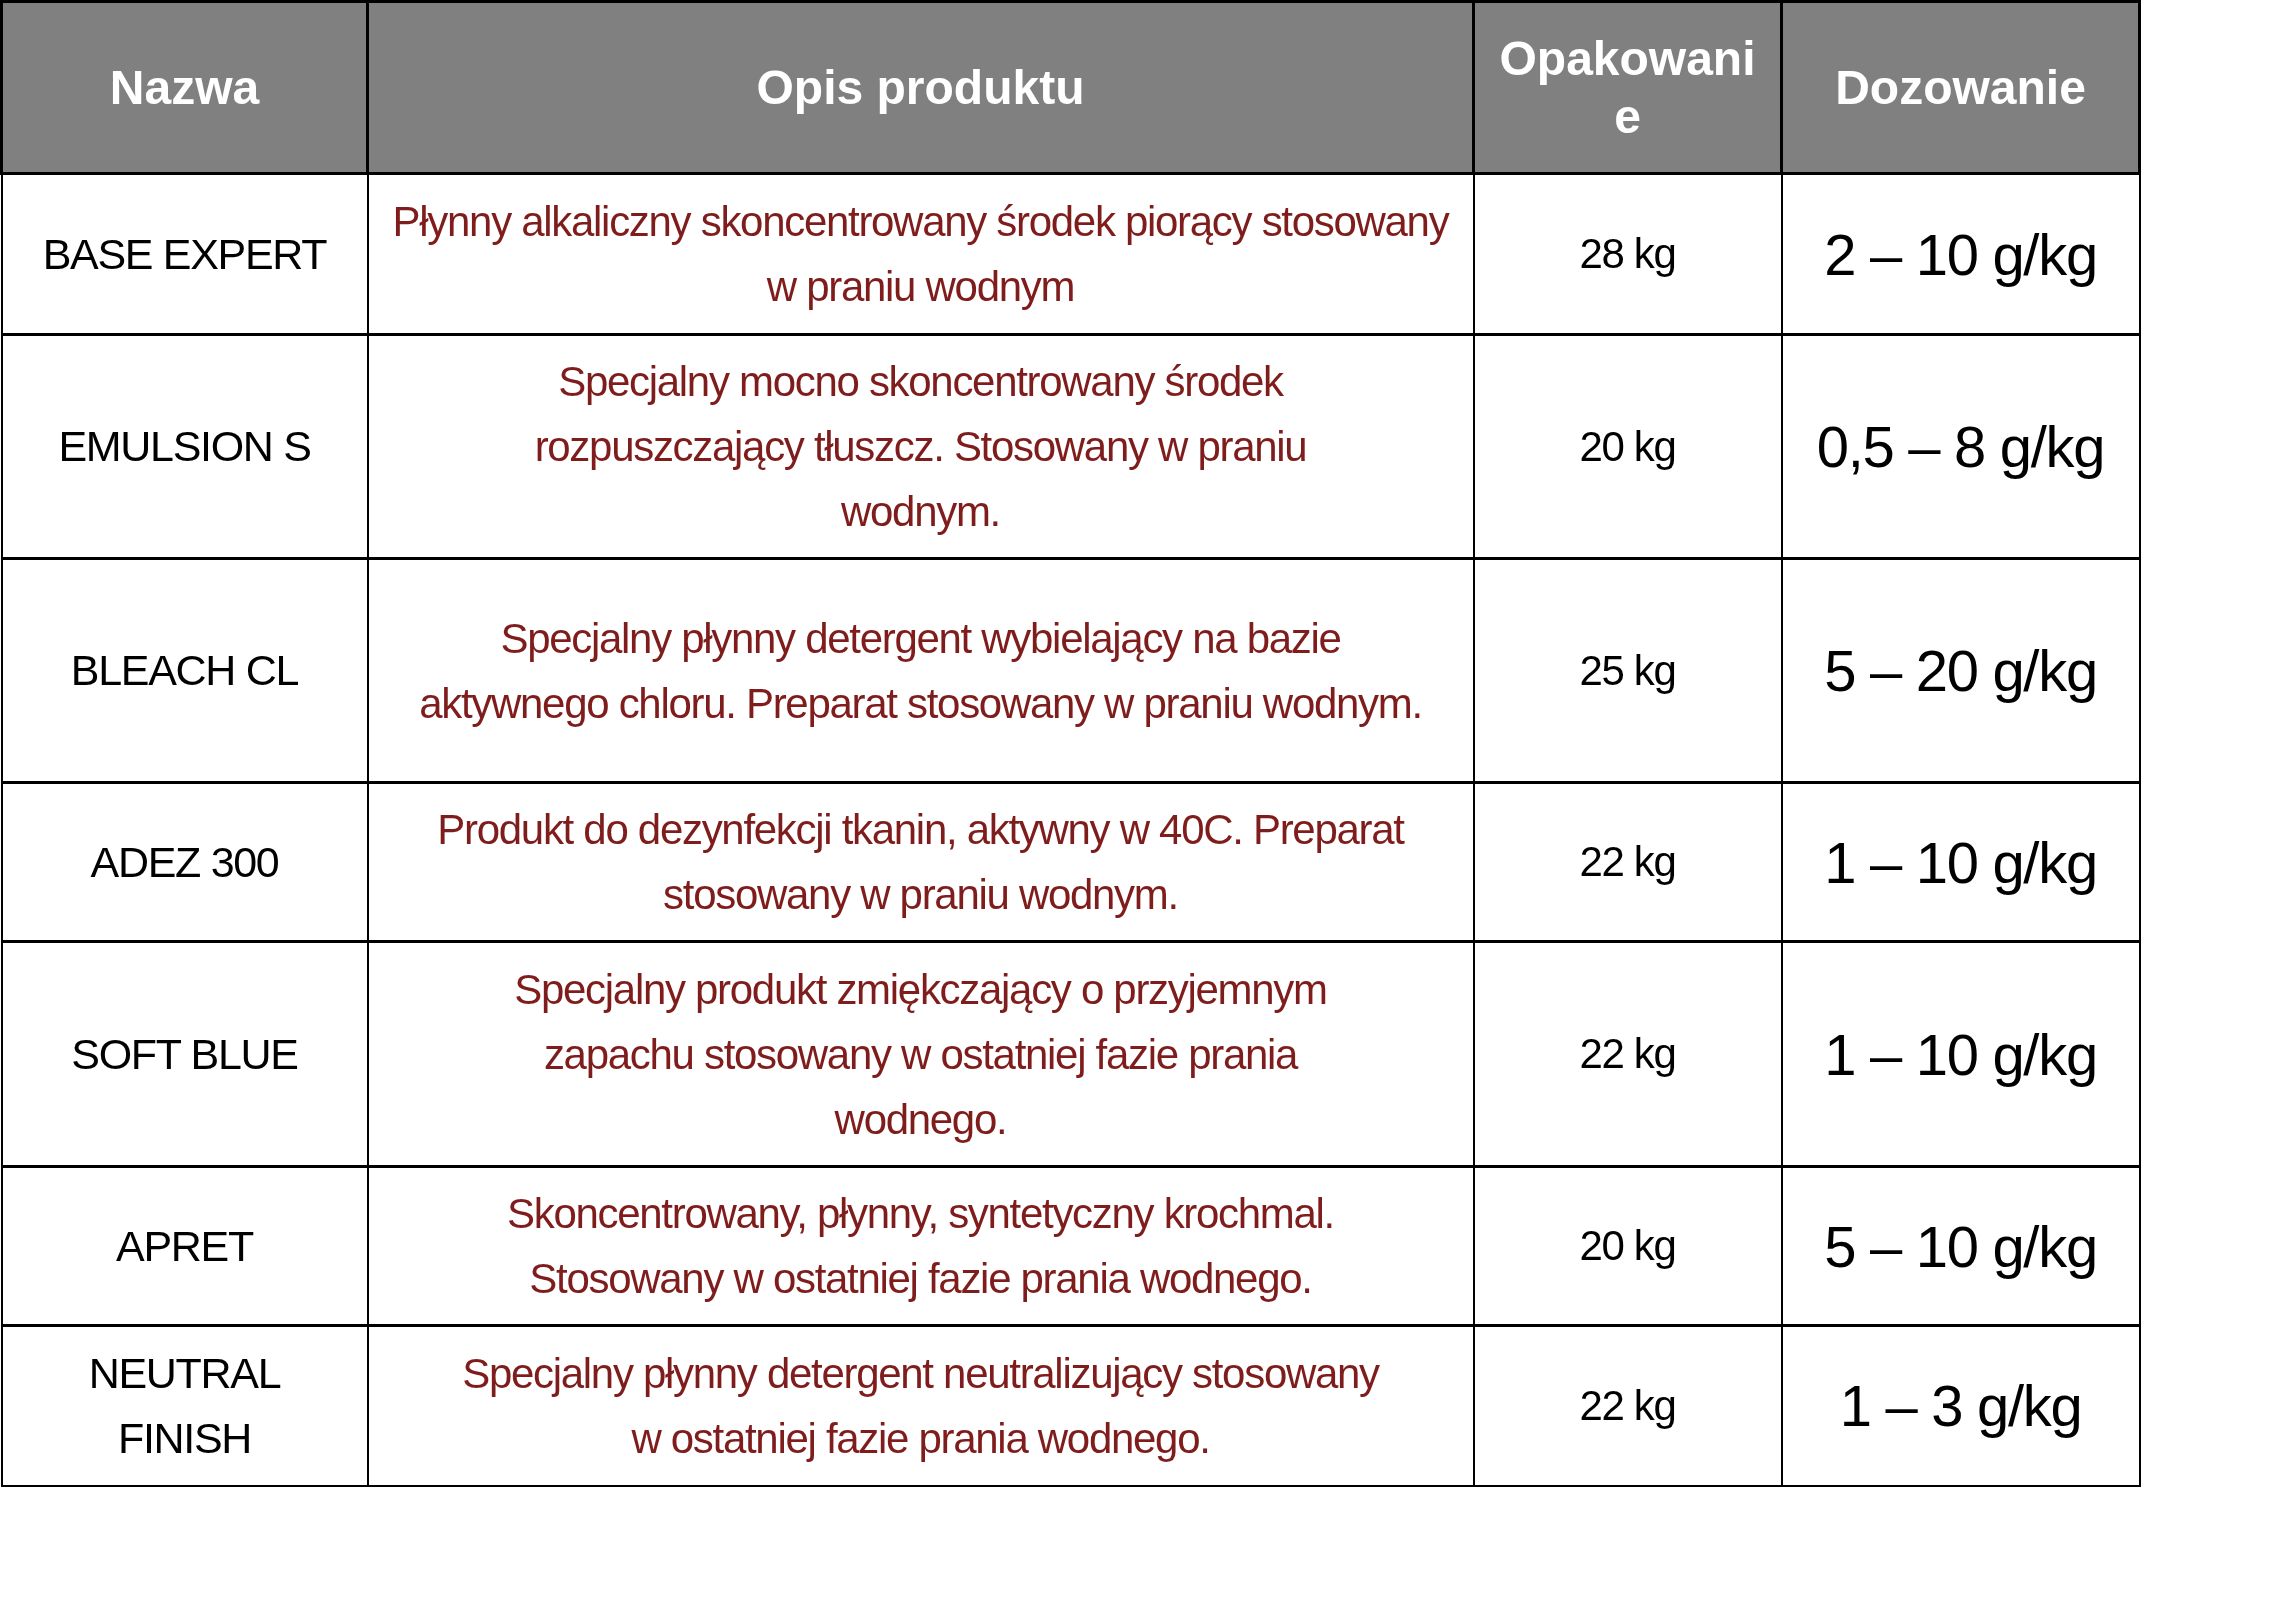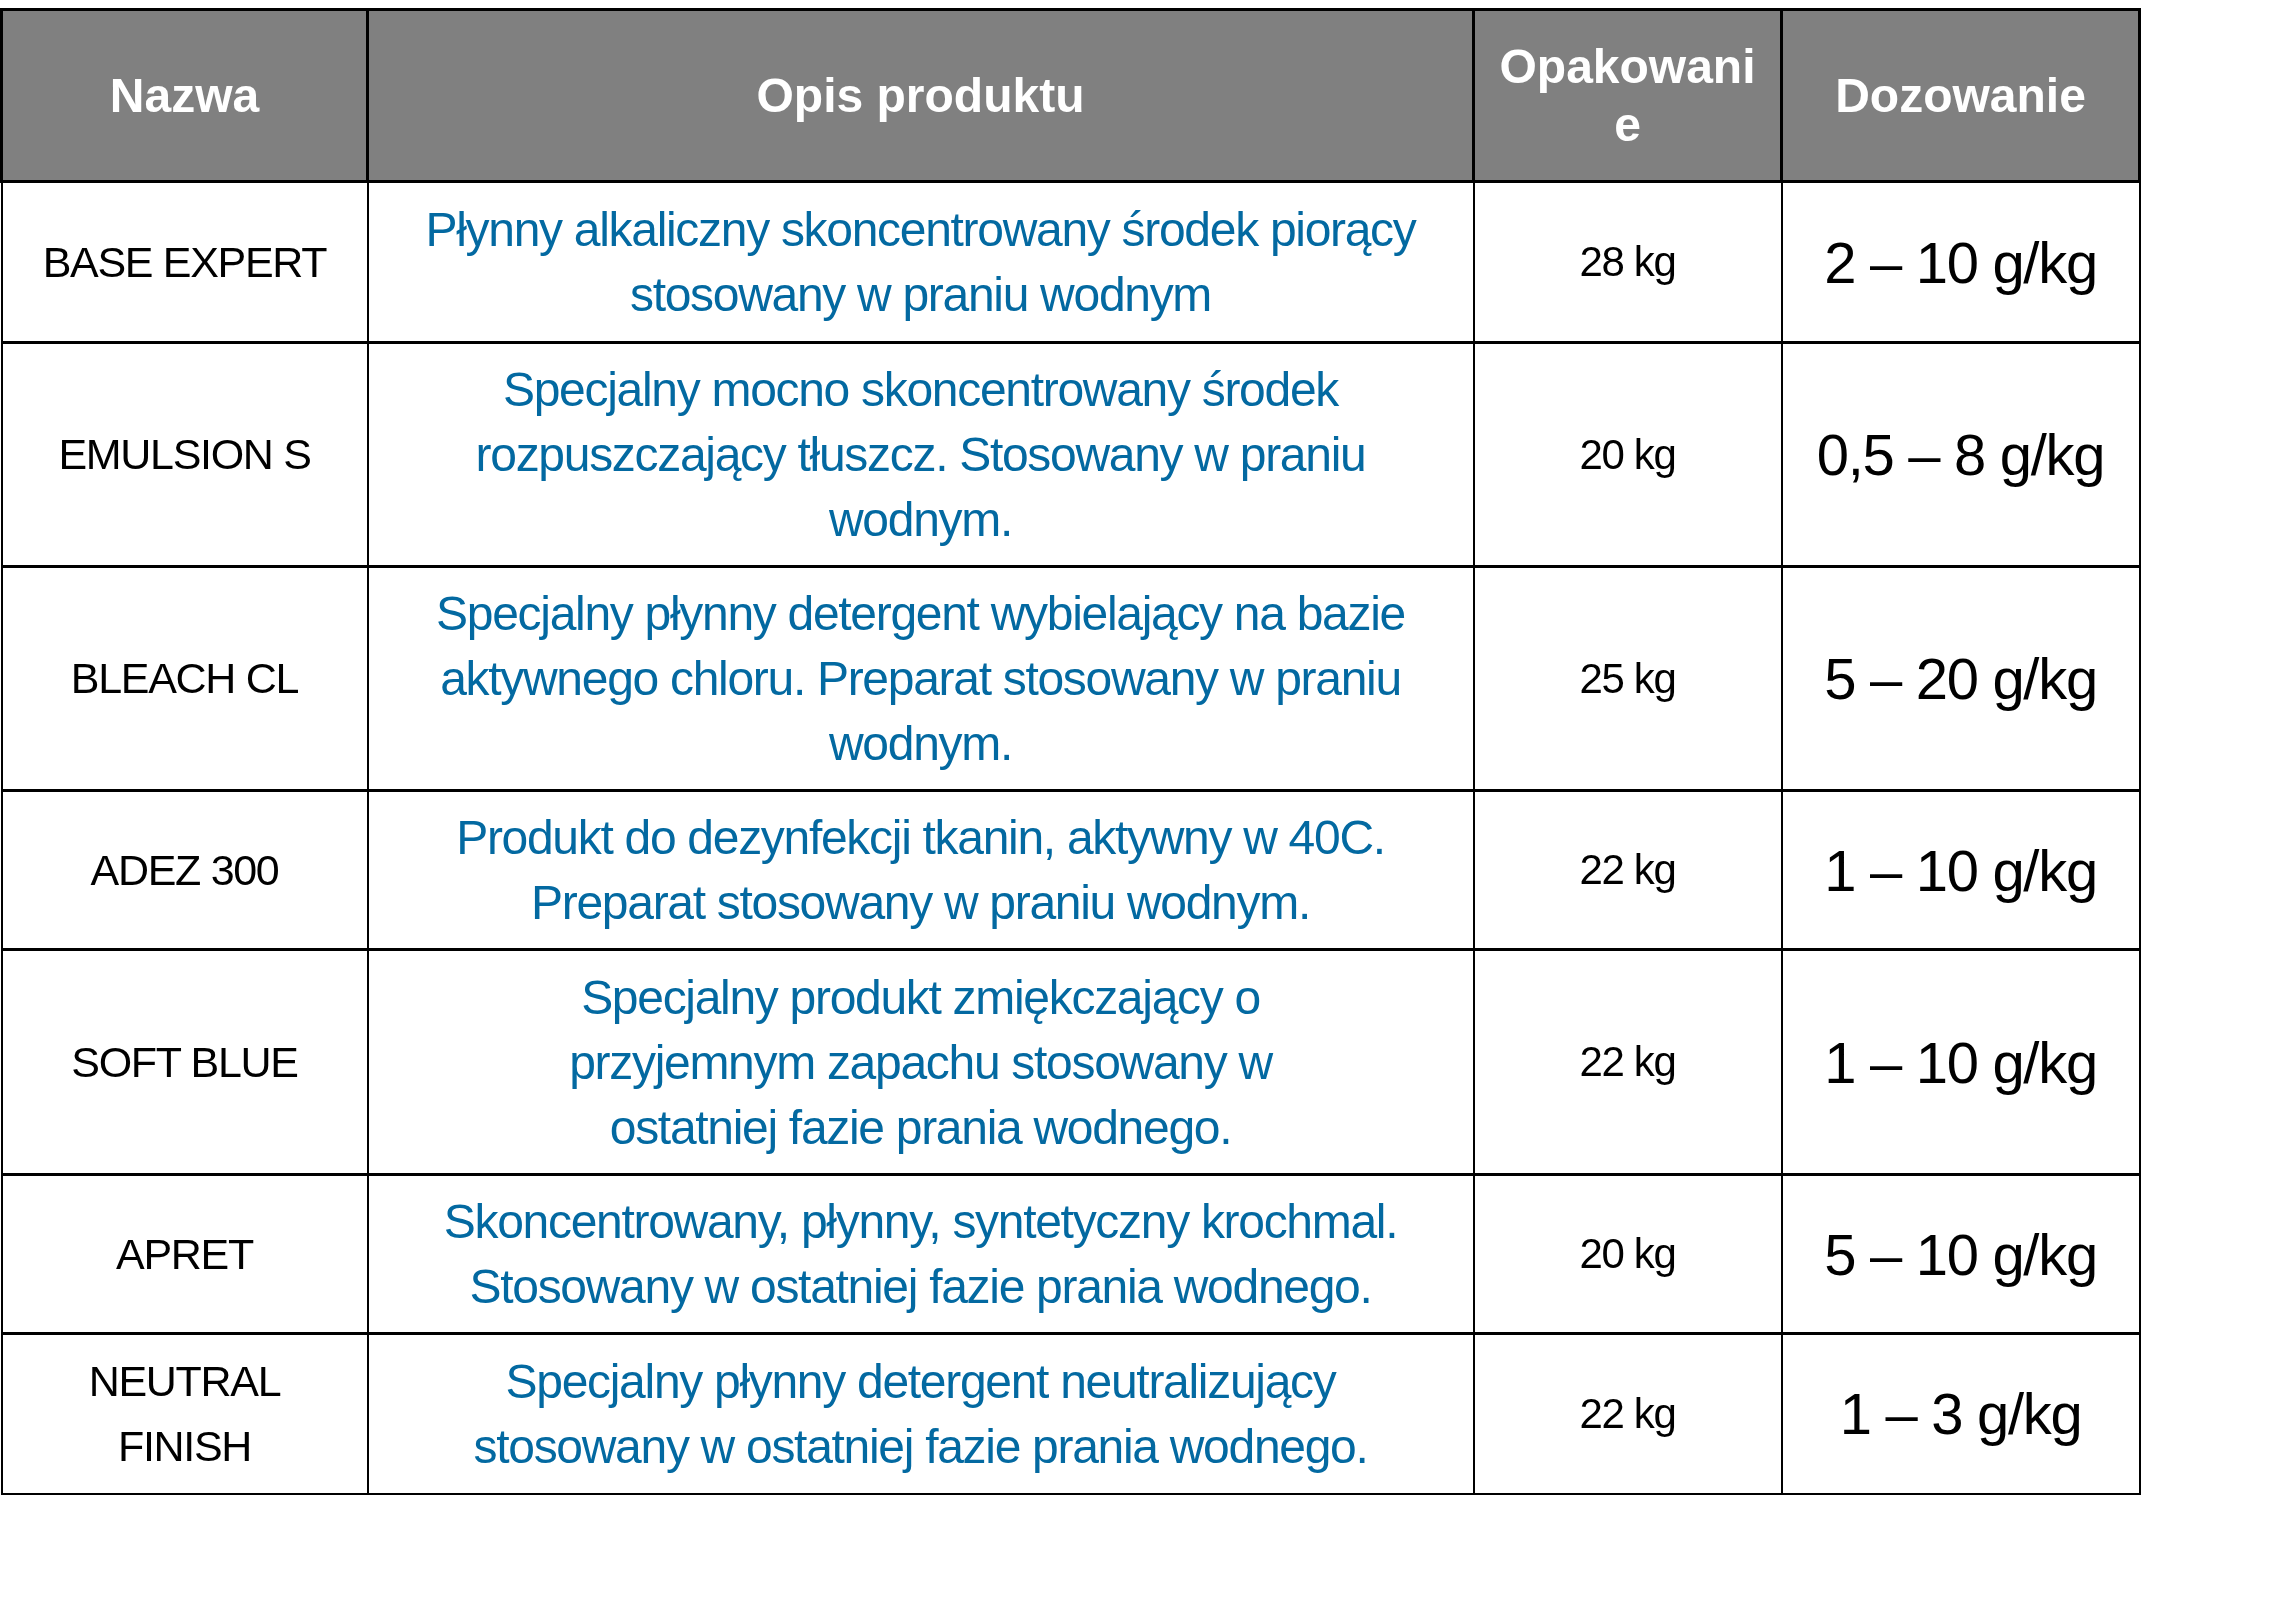--- a/index.html
+++ b/index.html
@@ -1,26 +1,26 @@
 <!DOCTYPE html>
 <html style="font-size:10.5px"><head>
 <meta charset="utf-8">
 <style>
   html, body { margin:0; padding:0; background:#ffffff; }
   body { width:2295px; height:1597px; position:relative; overflow:hidden;
          font-family:"Liberation Sans", "DejaVu Sans", sans-serif; }
-  table.prod { position:absolute; left:0; top:8px; border-collapse:collapse;
+  table.prod { position:absolute; left:0; top:0; border-collapse:collapse;
                table-layout:fixed; width:2138px; }
   table.prod td, table.prod th { border:2px solid #000; text-align:center;
                vertical-align:middle; padding:0 13px; overflow:hidden; }
   table.prod thead th { background:#808080; color:#ffffff; font-weight:bold;
                font-size:48px; line-height:58px; height:169px; border-width:3.3px; }
   td.name { font-weight:normal; font-size:43px; line-height:65px; color:#000;
             letter-spacing:-1.3px; }
-  td.desc { font-size:48px; line-height:65px; color:#0369a1; letter-spacing:-1.3px; }
+  td.desc { font-size:42px; line-height:65px; color:#7f1d1d; letter-spacing:-1.3px; }
   td.pack { font-size:42px; color:#000; letter-spacing:-1.3px; }
   td.dose { font-size:58px; color:#000; letter-spacing:-1.3px; }
   tbody tr.rule td { border-top-width:3.3px; }
 </style>
 </head>
 <body>
 
 <table class="prod">
   <colgroup>
     <col style="width:366px">

